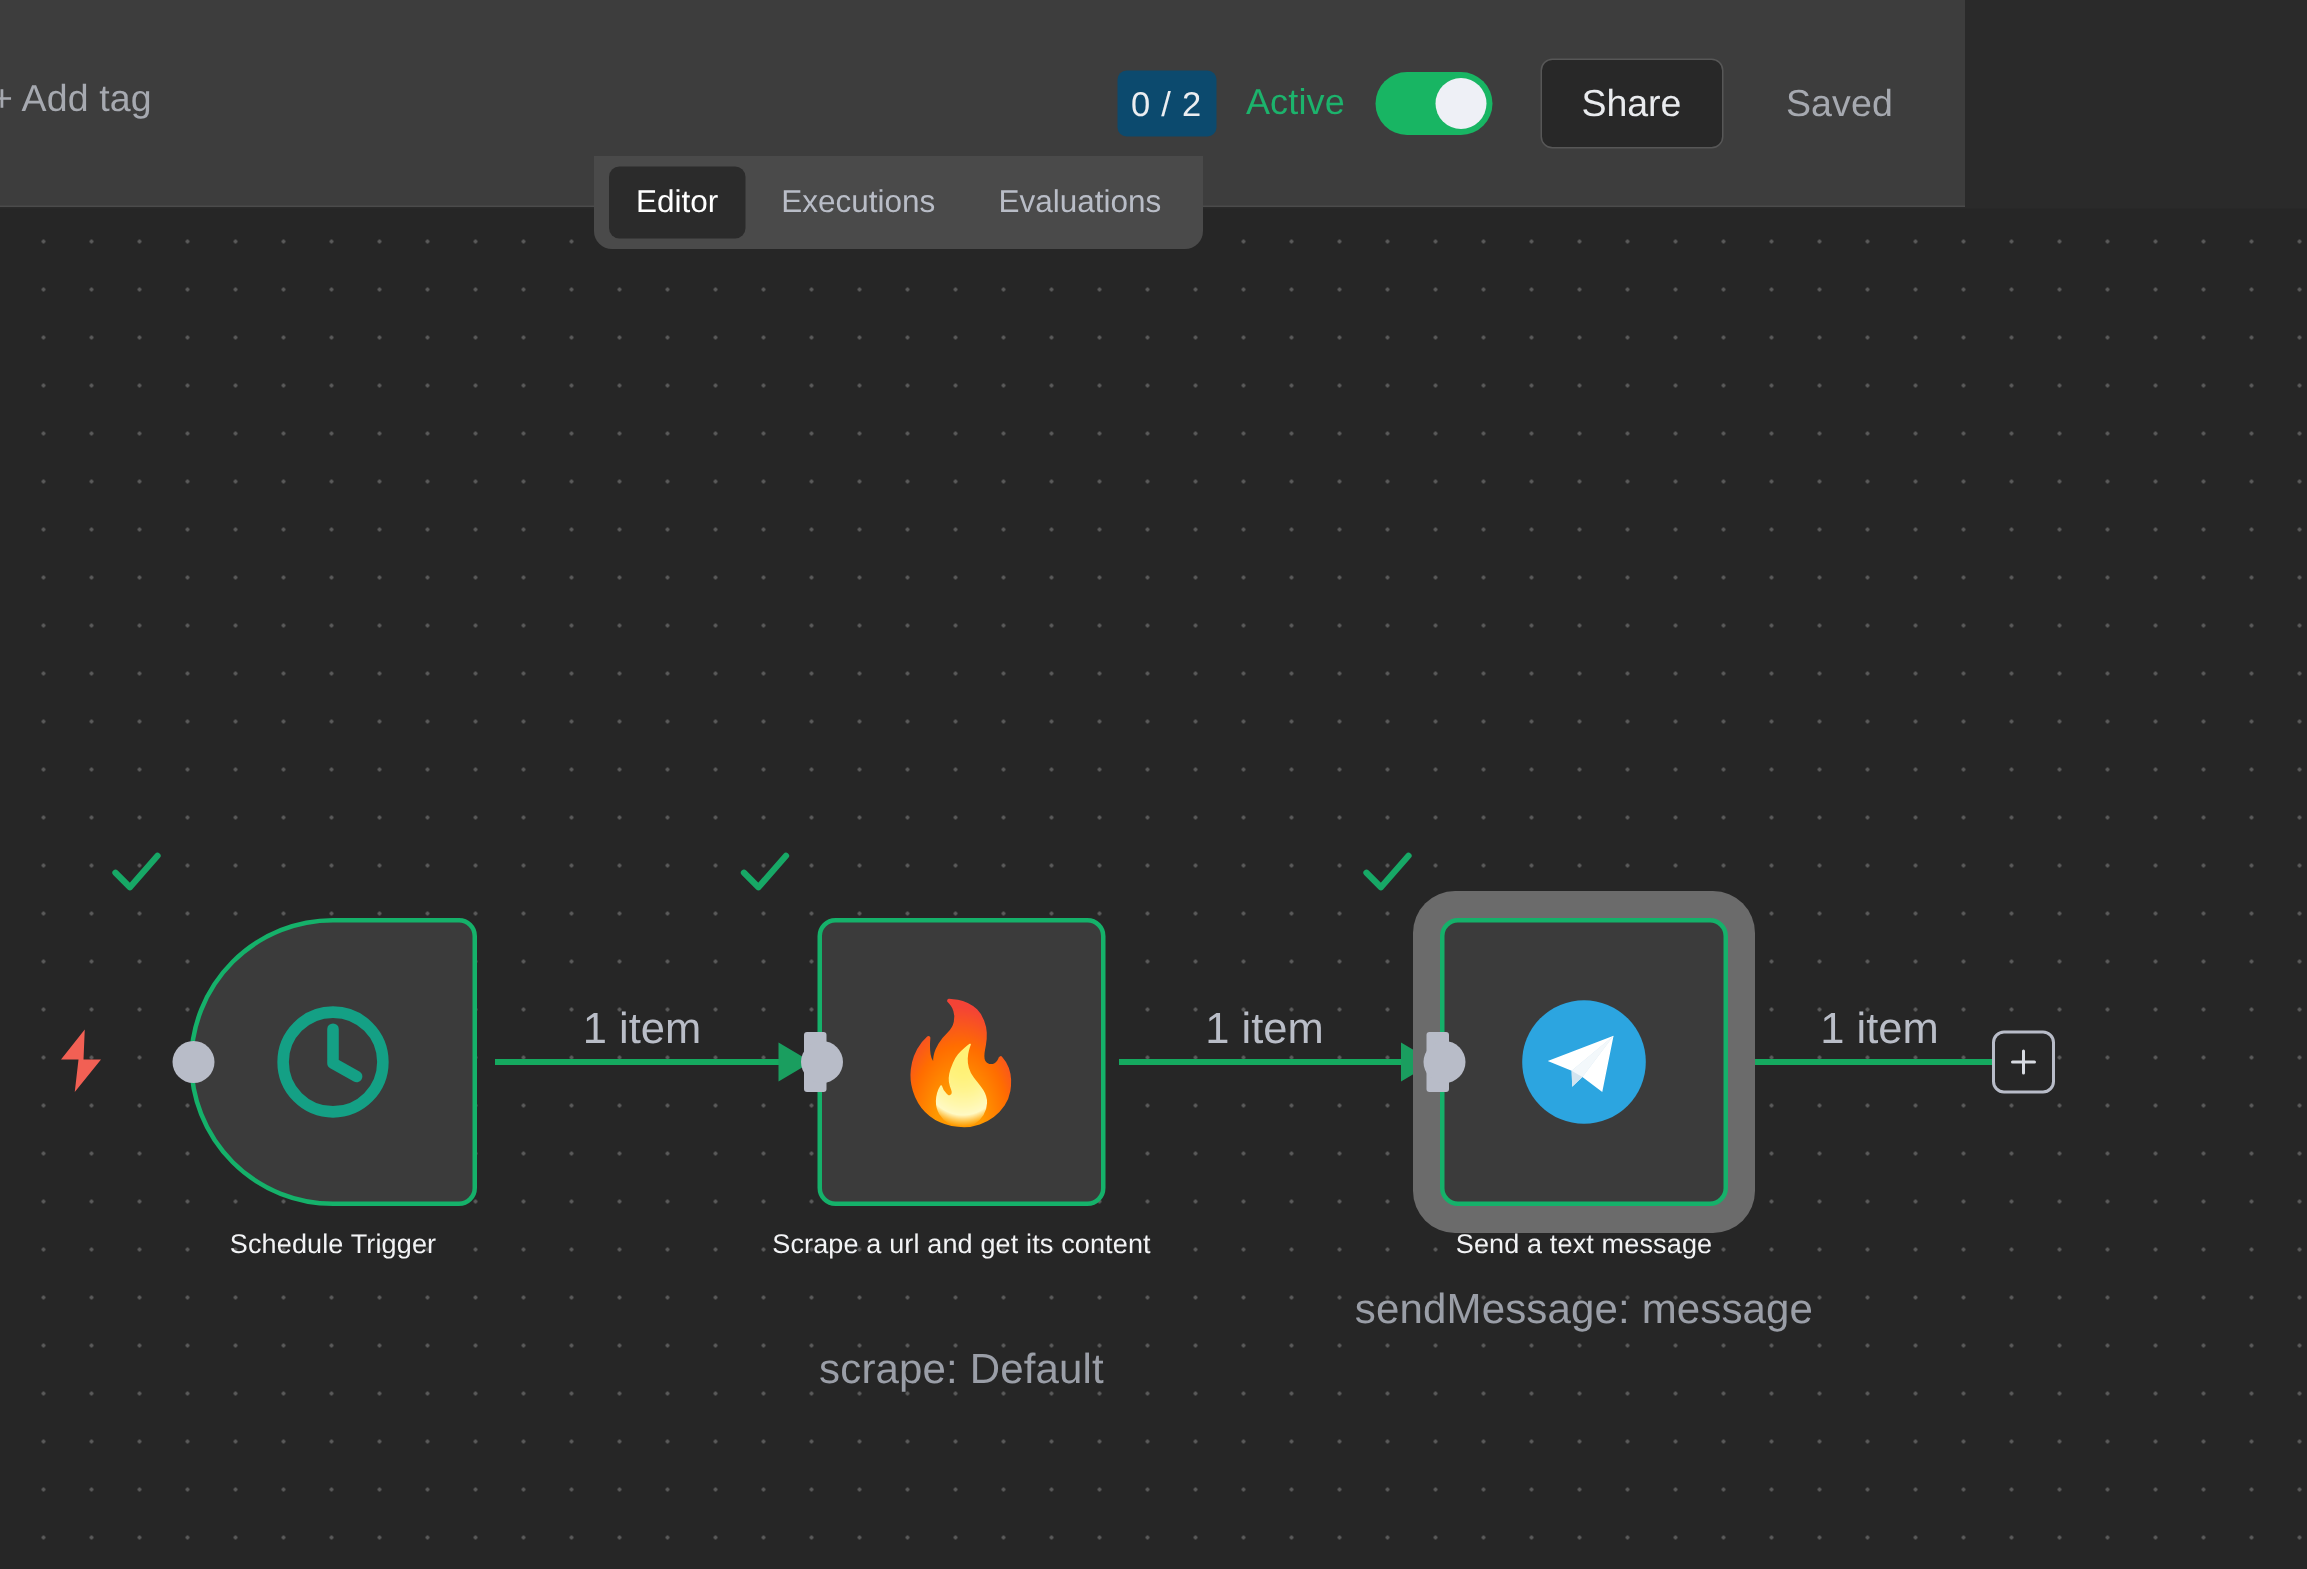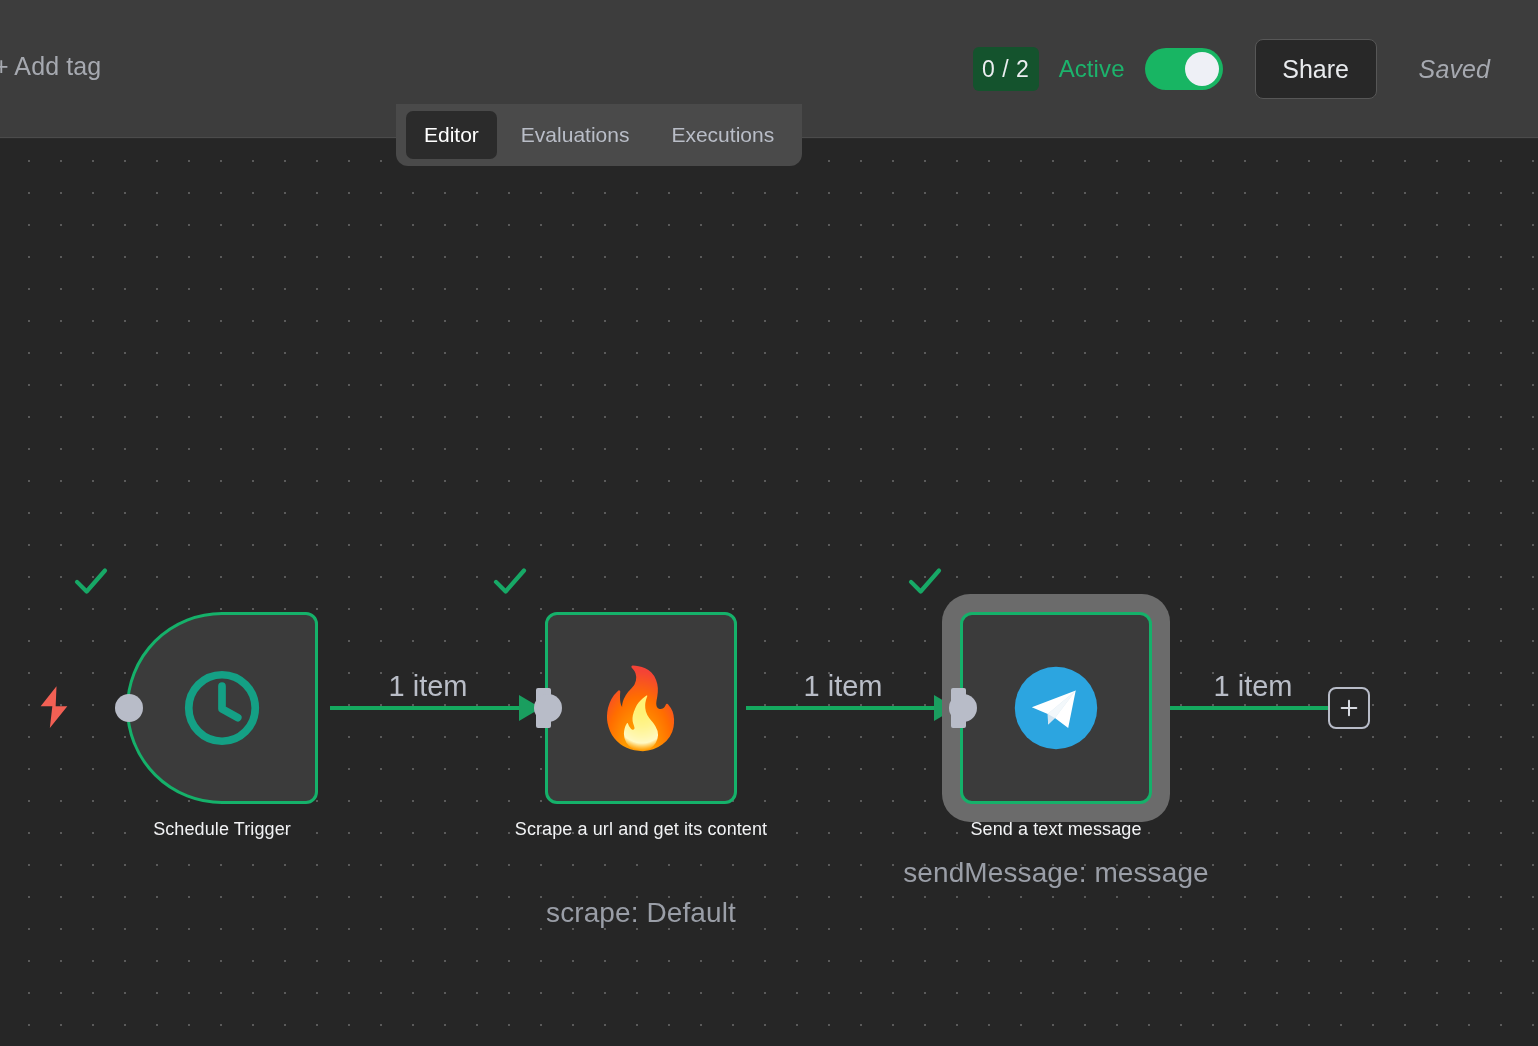--- a/index.html
+++ b/index.html
@@ -17,21 +17,21 @@
     position: relative;
     width: 1538px;
     height: 1046px;
     overflow: hidden;
   }
 
   
   .header {
     position: absolute;
     top: 0; left: 0;
-    width: 1538px;
+    width: 1310px;
     height: 138px;
     background: #3d3d3d;
     border-bottom: 1px solid #4b4b4b;
     z-index: 30;
   }
 
   .add-tag {
     position: absolute;
     left: -6px;
     top: 52px;
@@ -48,21 +48,21 @@
     top: 40px;
     height: 58px;
     display: flex;
     align-items: center;
     gap: 0;
   }
 
   .exec-badge {
     width: 66px;
     height: 44px;
-    background: #14532d;
+    background: #0c4a6e;
     border-radius: 6px;
     color: #eceef1;
     font-size: 23px;
     display: flex;
     align-items: center;
     justify-content: center;
     margin-right: 20px;
     letter-spacing: 0.5px;
   }
 
@@ -106,21 +106,20 @@
     justify-content: center;
     cursor: pointer;
     margin-right: 42px;
   }
 
   .saved-label {
     font-size: 25px;
     color: #a6a9b0;
     margin-right: 48px;
     letter-spacing: 0.1px;
-    font-style: italic;
   }
 
   
   .tabs {
     position: absolute;
     left: 396px;
     top: 104px;
     height: 62px;
     background: #4a4a4a;
     border-radius: 0 0 12px 12px;
@@ -409,17 +408,17 @@
       </div>
 
       <div class="share-btn">Share</div>
 
       <div class="saved-label">Saved</div>
     </div>
   </div>
 
   <div class="tabs">
     <div class="tab active">Editor</div>
+    <div class="tab">Executions</div>
     <div class="tab">Evaluations</div>
-    <div class="tab">Executions</div>
   </div>
 
 </div>
 
 </body></html>

